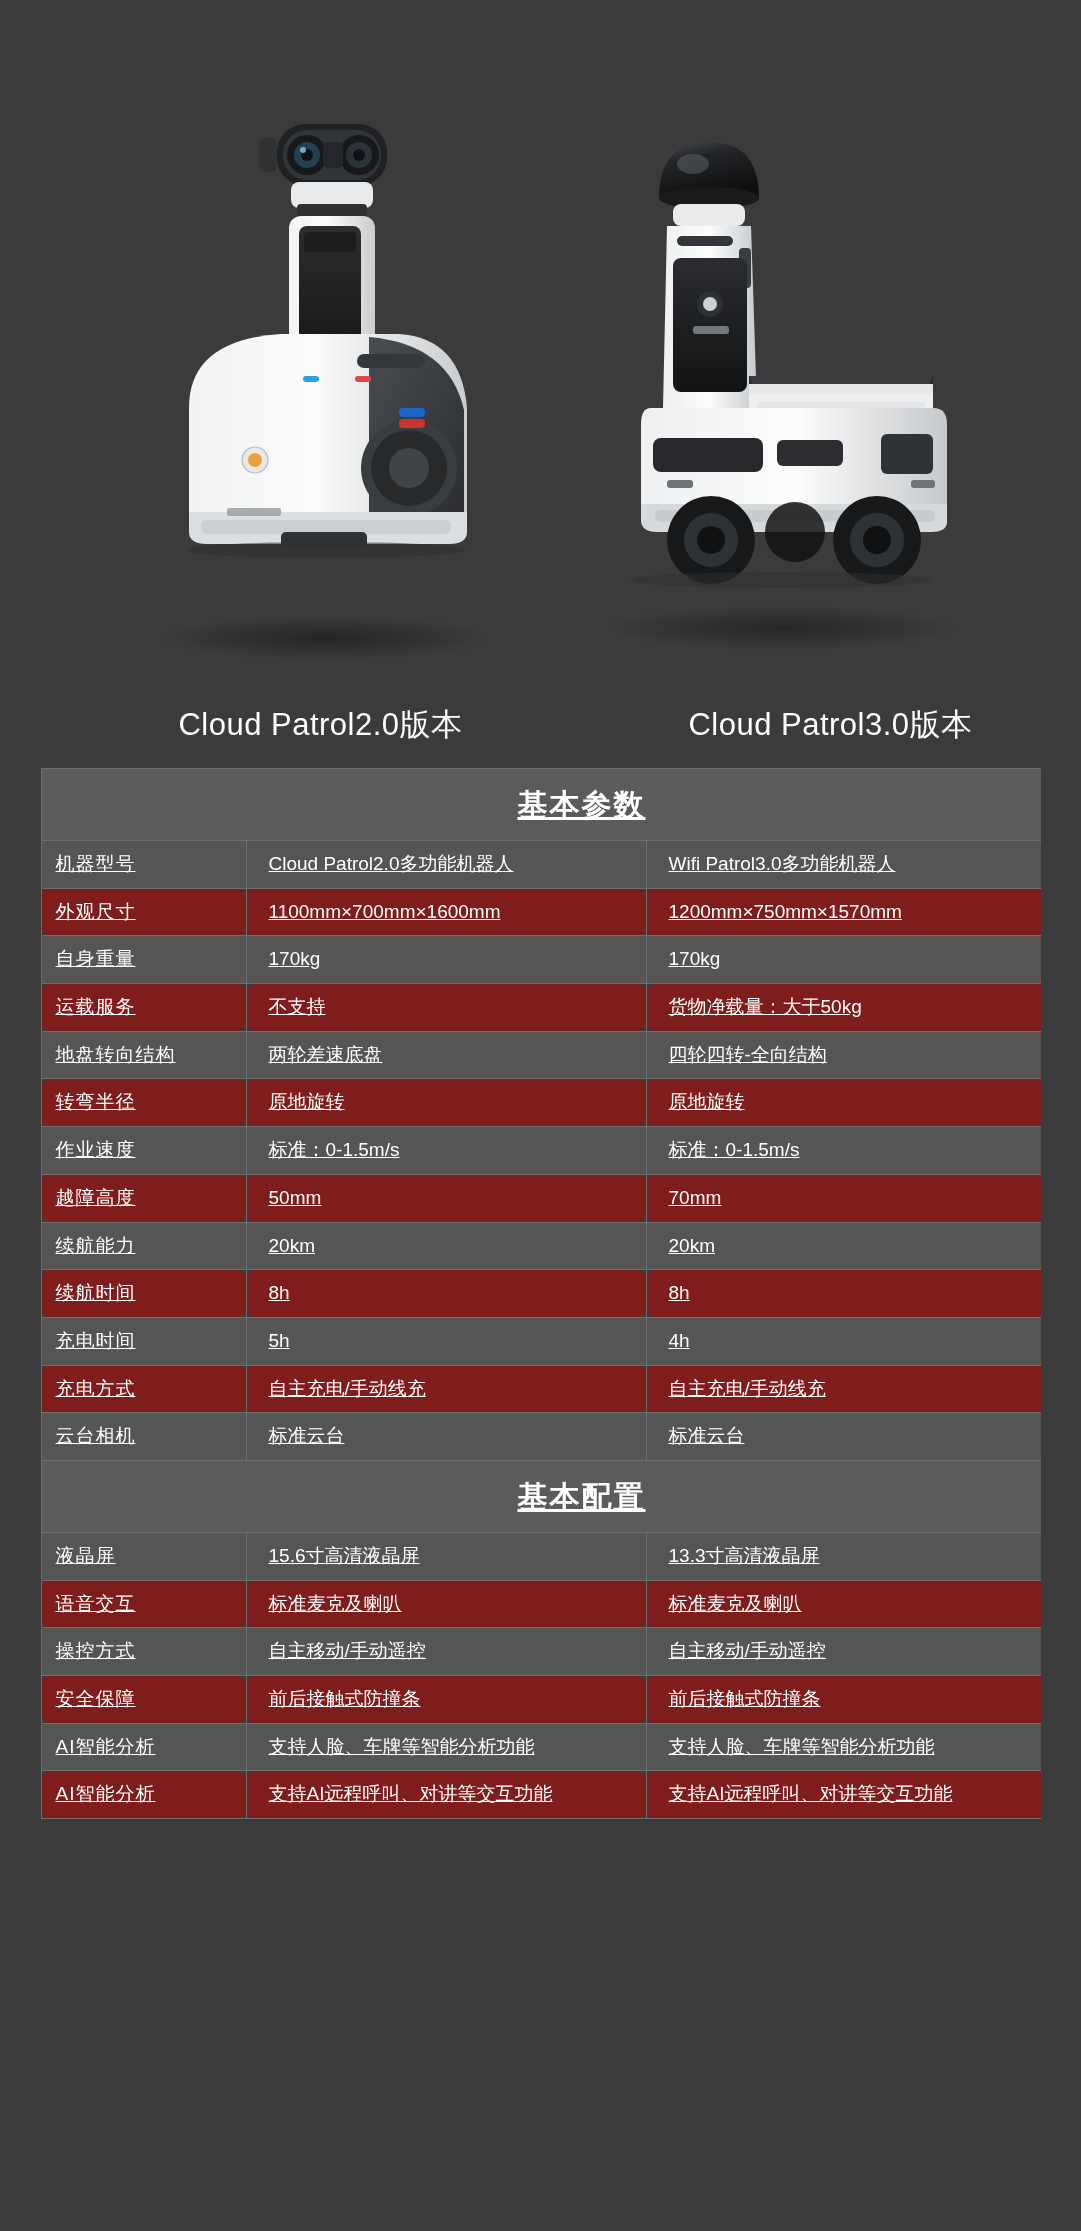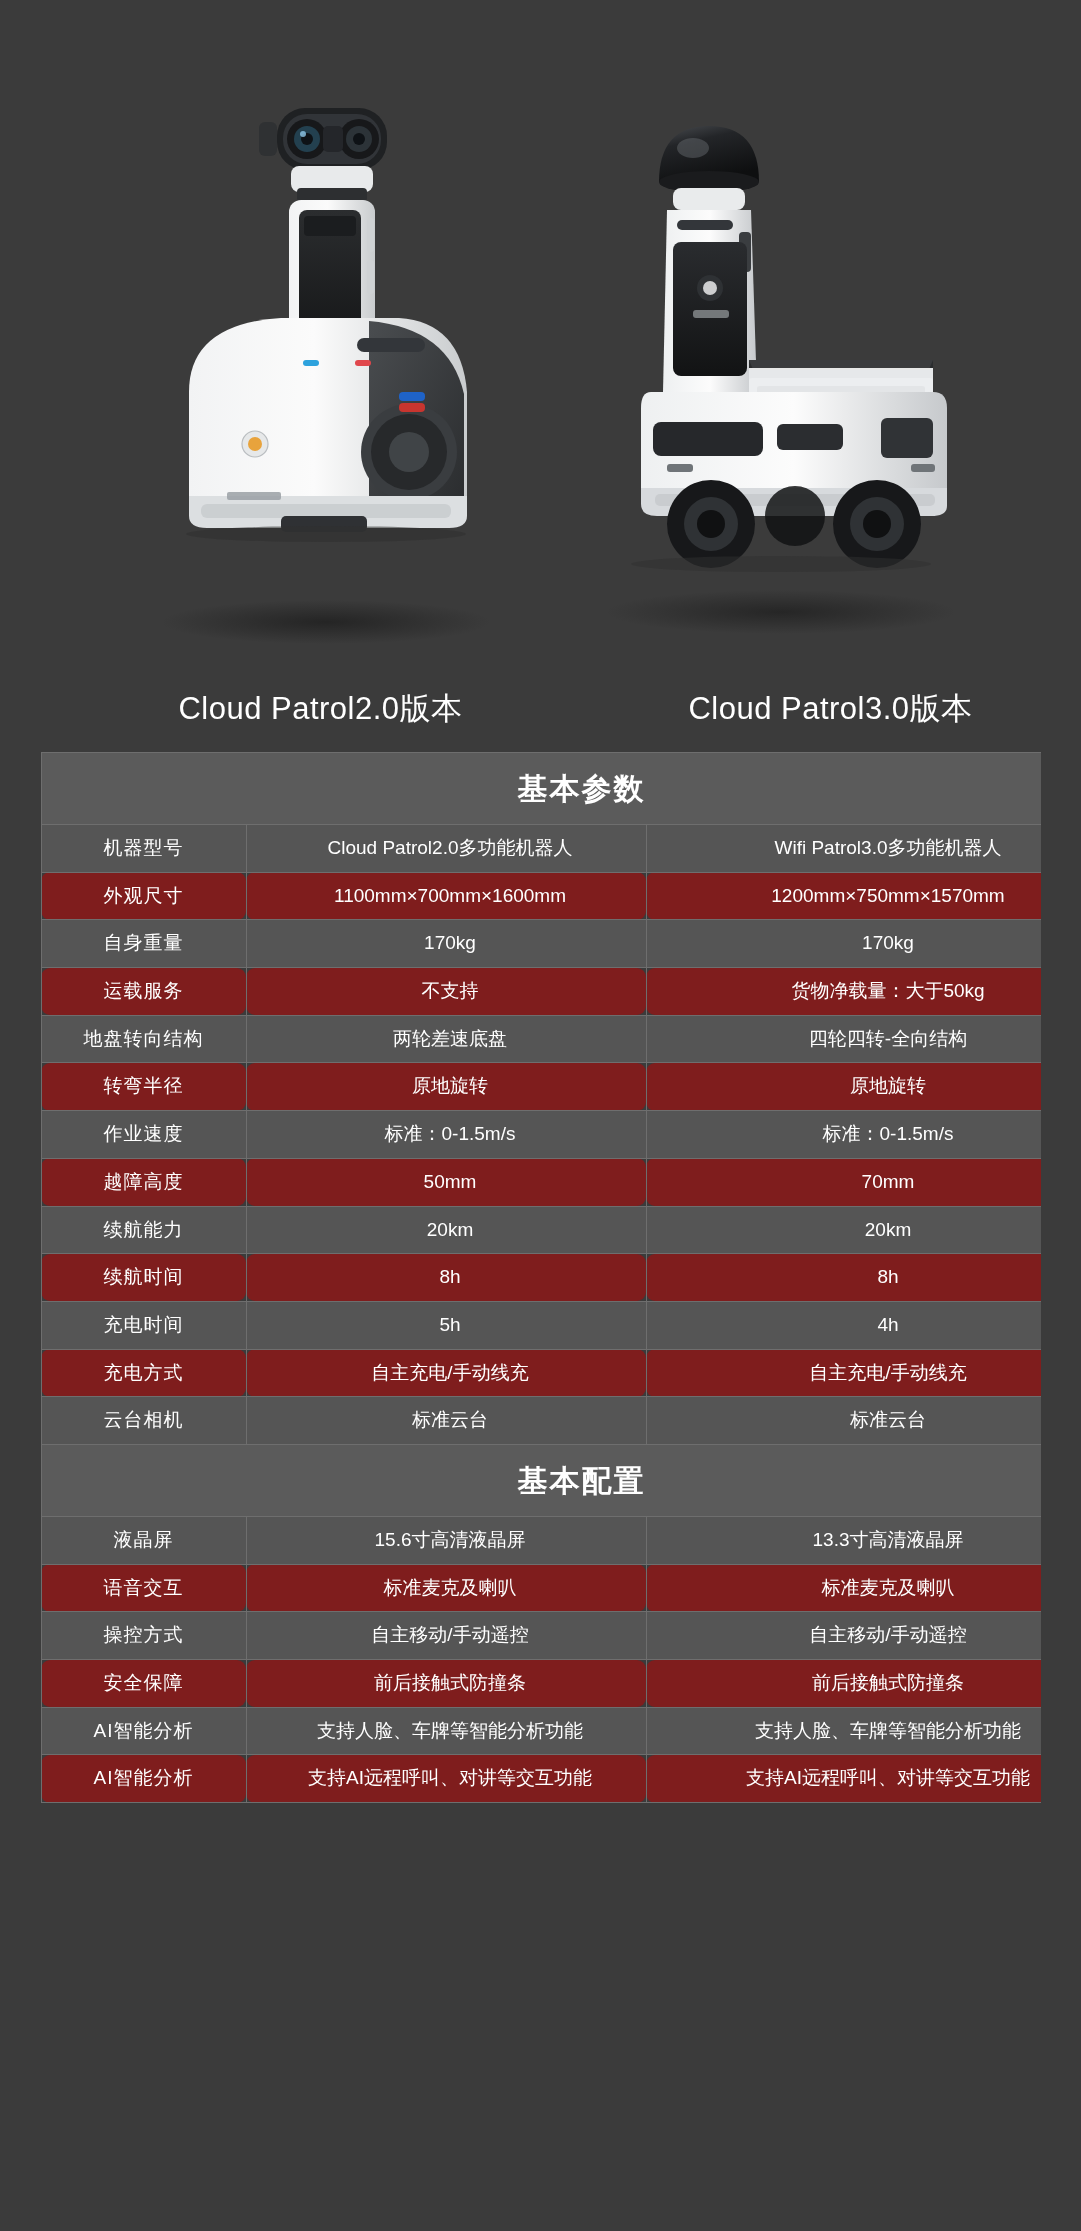--- a/index.html
+++ b/index.html
@@ -8,24 +8,25 @@
     background: #3b3b3b;
   }
   body {
     width: 1081px;
     font-family: "Liberation Sans", "DejaVu Sans", sans-serif;
     color: #ffffff;
     -webkit-font-smoothing: antialiased;
   }
   .page {
     width: 1000px;
-    margin: 0 auto;
+    margin: 16px auto;
     background: #3b3b3b;
     position: relative;
     overflow: hidden;
+    text-decoration: underline;
   }
 
   
   .hero {
     height: 752px;
     position: relative;
     background: #3b3b3b;
   }
   .robot {
     position: absolute;
@@ -61,25 +62,24 @@
     line-height: 1.3;
   }
   .col-label { width: 205px; }
   .col-v1 { width: 400px; }
   .col-v2 { width: 476px; }
 
   tr.band-a td { background: #555555; }
   tr.band-b td { background: #7f1d1d; border-radius: 9px; }
 
   td.label {
-    text-align: center;
     letter-spacing: 1px;
   }
   td.value {
-    text-align: center;
+    text-align: left;
     padding-left: 18px;
   }
   td.value.indent {
     padding-left: 22px;
   }
 
   .section-row td {
     text-align: center;
     font-size: 30px;
     font-weight: 700;

